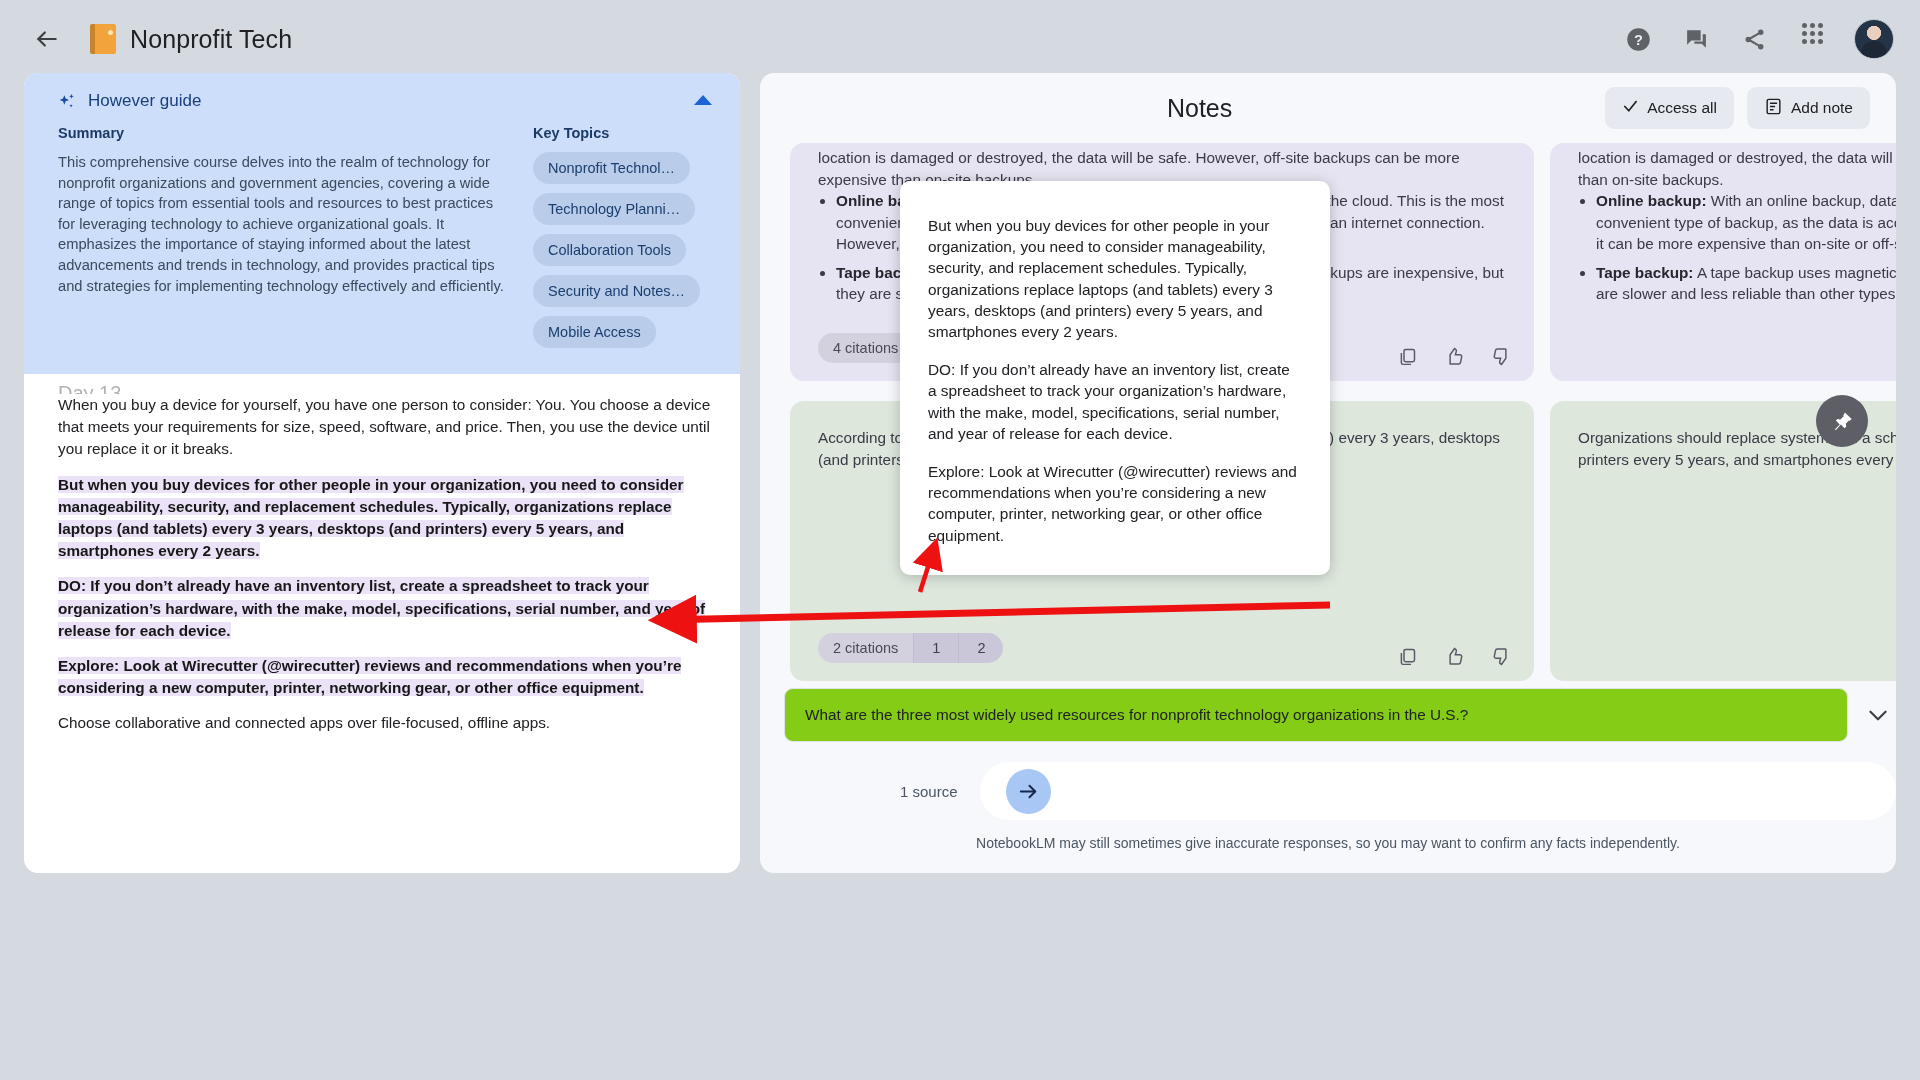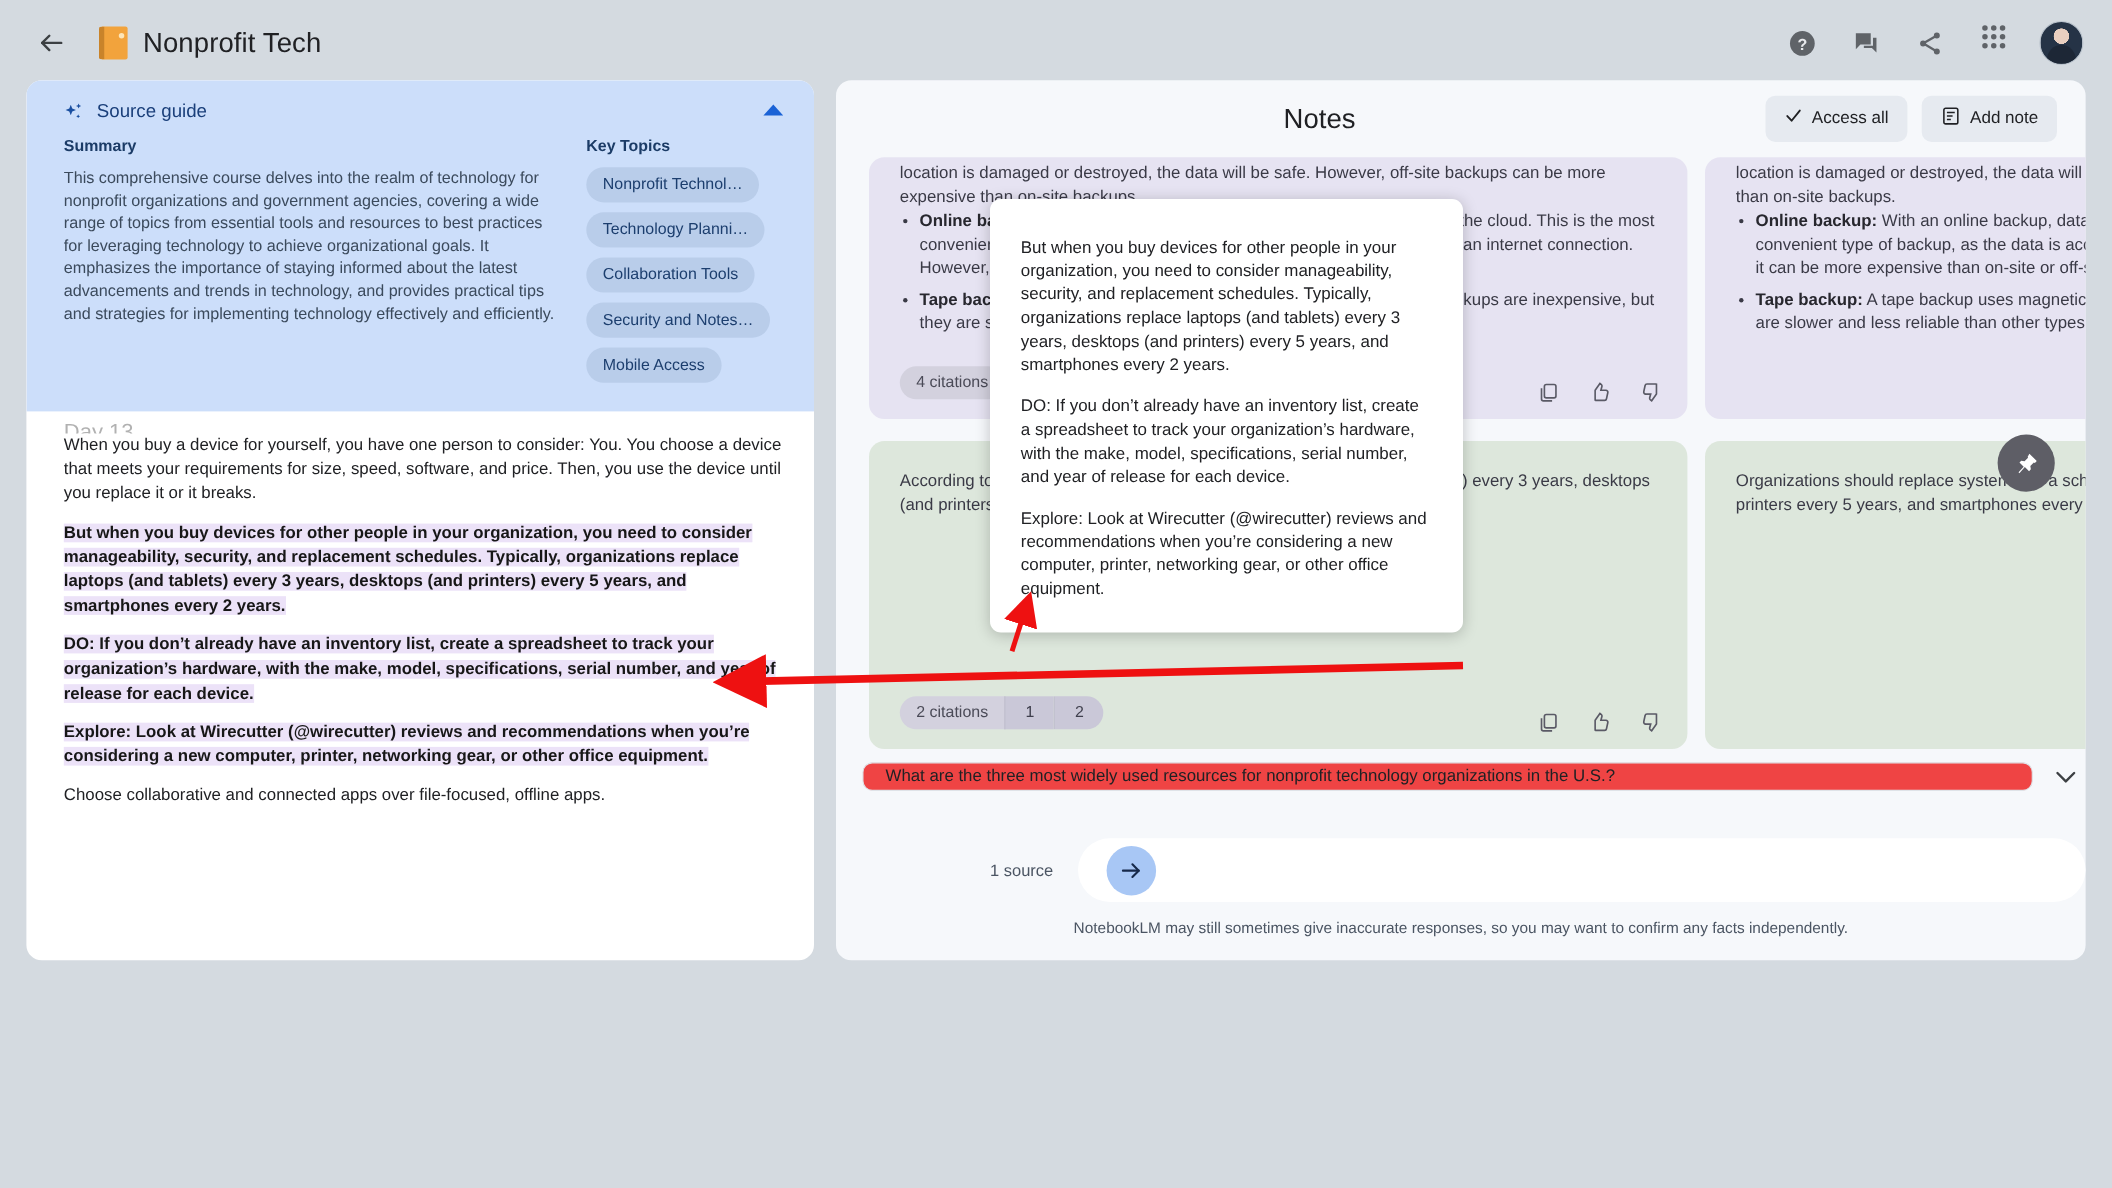--- a/index.html
+++ b/index.html
@@ -168,22 +168,22 @@
   }
   .tooltip p { font-size: 15.4px; line-height: 21.2px; color: #202124;
                margin-bottom: 17px; }
 
   
   .suggest-row {
     position: absolute; left: 784px; top: 688px; width: 1112px;
     display: flex; align-items: center; gap: 12px; z-index: 12;
   }
   .suggest-chip {
-    flex: 1; background: #ef4444; border: 1px solid #dfe3e8; border-radius: 9px;
-    height: 26px; display: flex; align-items: center; padding: 0 20px;
+    flex: 1; background: #84cc16; border: 1px solid #dfe3e8; border-radius: 9px;
+    height: 54px; display: flex; align-items: center; padding: 0 20px;
     font-size: 15.3px; color: #202124; cursor: pointer;
   }
   .suggest-caret { width: 36px; height: 36px; cursor: pointer; color: #3c4043;
                    display: flex; align-items: center; justify-content: center; }
 
   .compose-row {
     position: absolute; left: 900px; top: 762px; width: 996px;
     display: flex; align-items: center; z-index: 12;
   }
   .src-count { font-size: 15px; color: #4b5563; margin-right: 22px; white-space: nowrap; }
@@ -266,21 +266,21 @@
 
     <div class="source-guide">
       <div class="sg-head">
         <span class="sparkle-icon">
           <svg width="19" height="19" viewBox="0 0 24 24" fill="currentColor">
               <path d="M8 4l1.7 4.3L14 10l-4.3 1.7L8 16l-1.7-4.3L2 10l4.3-1.7z"></path>
               <path d="M17 2.5l.9 2.1 2.1.9-2.1.9-.9 2.1-.9-2.1L14 5.5l2.1-.9z"></path>
               <path d="M16.5 15l.7 1.6 1.6.7-1.6.7-.7 1.6-.7-1.6-1.6-.7 1.6-.7z"></path>
             </svg>
         </span>
-        <span class="sg-title">Source guide</span>
+        <span class="sg-title">However guide</span>
       </div>
       <div class="sg-collapse"></div>
 
       <div class="sg-body">
         <div class="sg-left">
           <div class="sg-label">Summary</div>
           <div class="sg-summary">This comprehensive course delves into the realm of technology for nonprofit organizations and government agencies, covering a wide range of topics from essential tools and resources to best practices for leveraging technology to achieve organizational goals. It emphasizes the importance of staying informed about the latest advancements and trends in technology, and provides practical tips and strategies for implementing technology effectively and efficiently.</div>
         </div>
         <div class="sg-right">
           <div class="sg-label">Key Topics</div>

